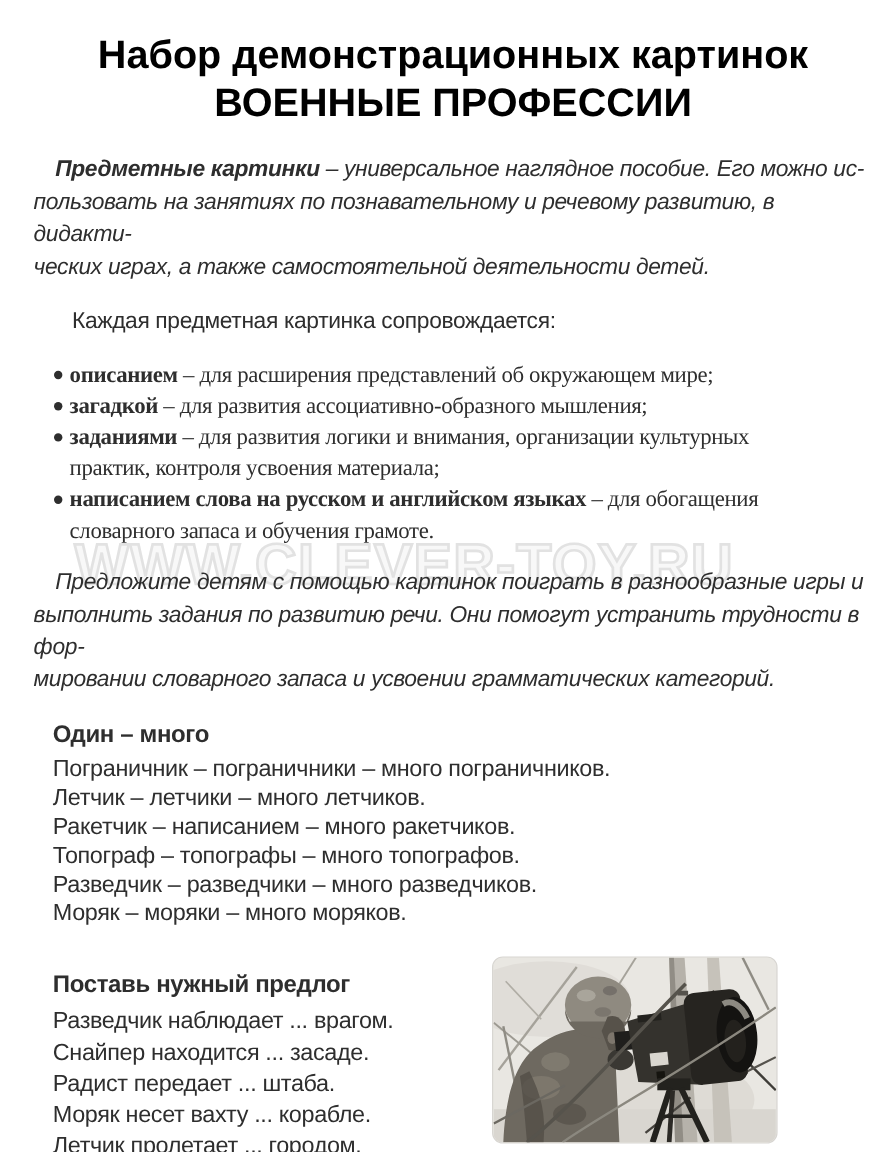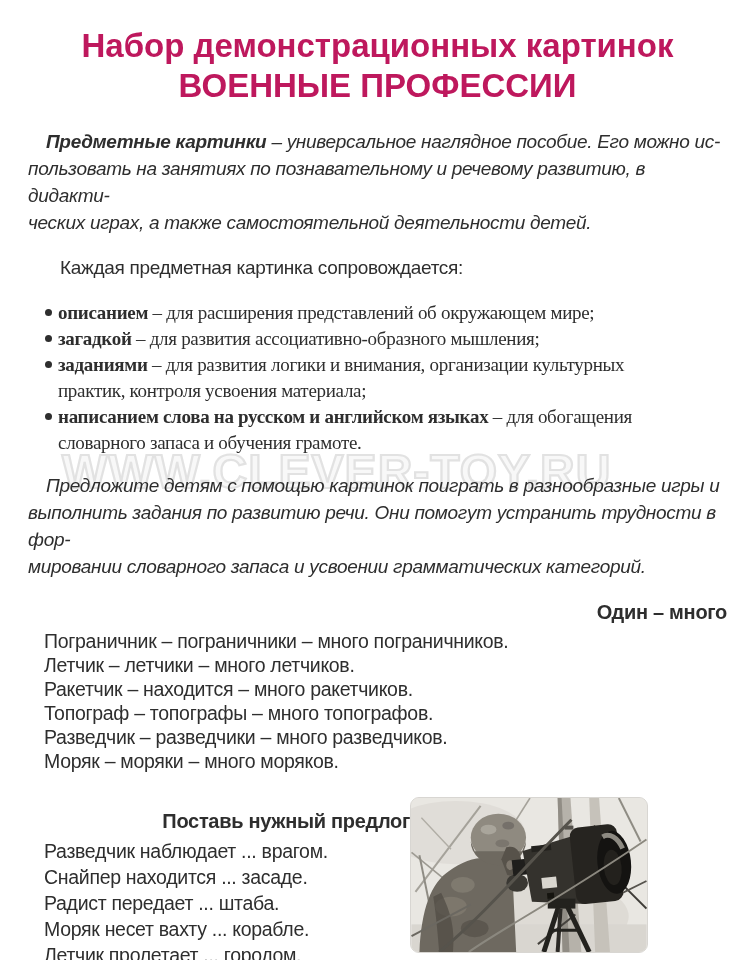--- a/index.html
+++ b/index.html
@@ -6,21 +6,21 @@
   body{
     width:739px;height:960px;overflow:hidden;background:#ffffff;
     font-family:"Liberation Sans","DejaVu Sans",sans-serif;
     color:#2e2e2e;position:relative;
   }
   .page{
     position:relative;width:739px;height:960px;box-sizing:border-box;
     padding:26px 12px 0 28px;
   }
   
-  .title-block{text-align:center;color:#be185d;}
+  .title-block{text-align:center;color:#000000;}
   .title-line{font-size:33px;font-weight:700;line-height:40px;letter-spacing:0px;}
   
   .para{
     font-size:19px;line-height:27px;letter-spacing:-0.3px;
     white-space:pre-line;position:relative;z-index:1;
   }
   .indent{text-indent:18px;font-style:italic;}
   .b{font-weight:700;}
   .intro{margin-top:22px;}
   .accomp-heading{margin-top:12px;margin-left:32px;font-size:19px;line-height:26px;letter-spacing:-0.3px;}
@@ -39,21 +39,20 @@
   .watermark{
     position:absolute;left:62px;top:444px;z-index:0;pointer-events:none;
     font-size:48px;font-weight:700;letter-spacing:1px;white-space:nowrap;
     color:rgba(150,150,150,0.07);
     -webkit-text-stroke:2.2px #e2e2e2;
   }
   
   .section-heading{
     margin:14px 0 0 16px;font-size:20px;font-weight:700;line-height:26px;
     letter-spacing:-0.3px;
-    text-align:right;
   }
   .plain-list{margin:4px 0 0 16px;}
   .plain-list .line{font-size:19.5px;line-height:24px;letter-spacing:-0.3px;}
   
   .bottom{display:flex;align-items:flex-start;margin-top:18px;}
   .prep-col{width:382px;flex:0 0 382px;}
   .prep-col .section-heading{margin-top:17px;}
   .prep-list{margin:4px 0 0 16px;}
   .prep-list .line{font-size:19.5px;line-height:26px;letter-spacing:-0.3px;}
   .check-line{margin:3px 0 14px 16px;font-size:19.5px;line-height:28px;letter-spacing:-0.3px;}
@@ -93,21 +92,21 @@
   </ul>
 
   <p class="para indent suggestion">Предложите детям с помощью картинок поиграть в разнообразные игры и
 выполнить задания по развитию речи. Они помогут устранить трудности в фор-
 мировании словарного запаса и усвоении грамматических категорий.</p>
 
   <h2 class="section-heading">Один – много</h2>
   <div class="plain-list">
     <div class="line">Пограничник – пограничники – много пограничников.</div>
     <div class="line">Летчик – летчики – много летчиков.</div>
-    <div class="line">Ракетчик – находится – много ракетчиков.</div>
+    <div class="line">Ракетчик – написанием – много ракетчиков.</div>
     <div class="line">Топограф – топографы – много топографов.</div>
     <div class="line">Разведчик – разведчики – много разведчиков.</div>
     <div class="line">Моряк – моряки – много моряков.</div>
   </div>
 
   <section class="bottom">
     <div class="prep-col">
       <h2 class="section-heading">Поставь нужный предлог</h2>
       <div class="prep-list">
         <div class="line">Разведчик наблюдает ... врагом.</div>

